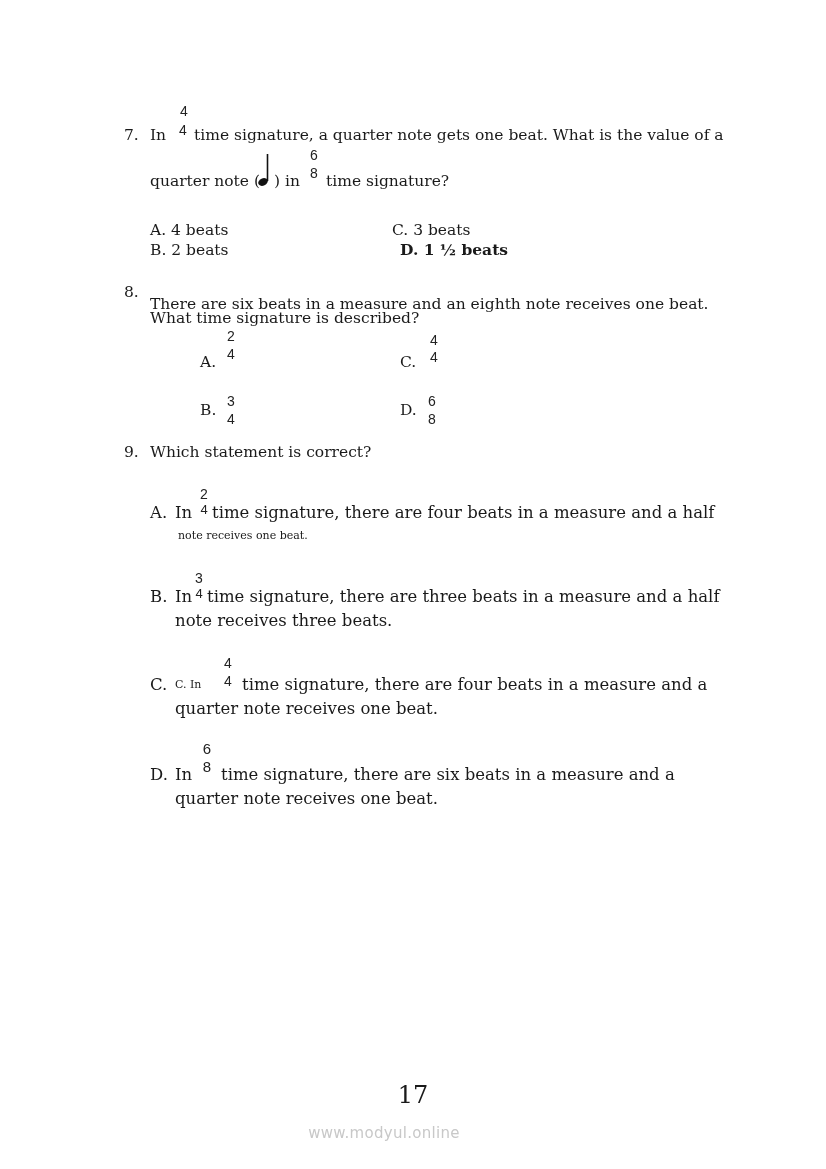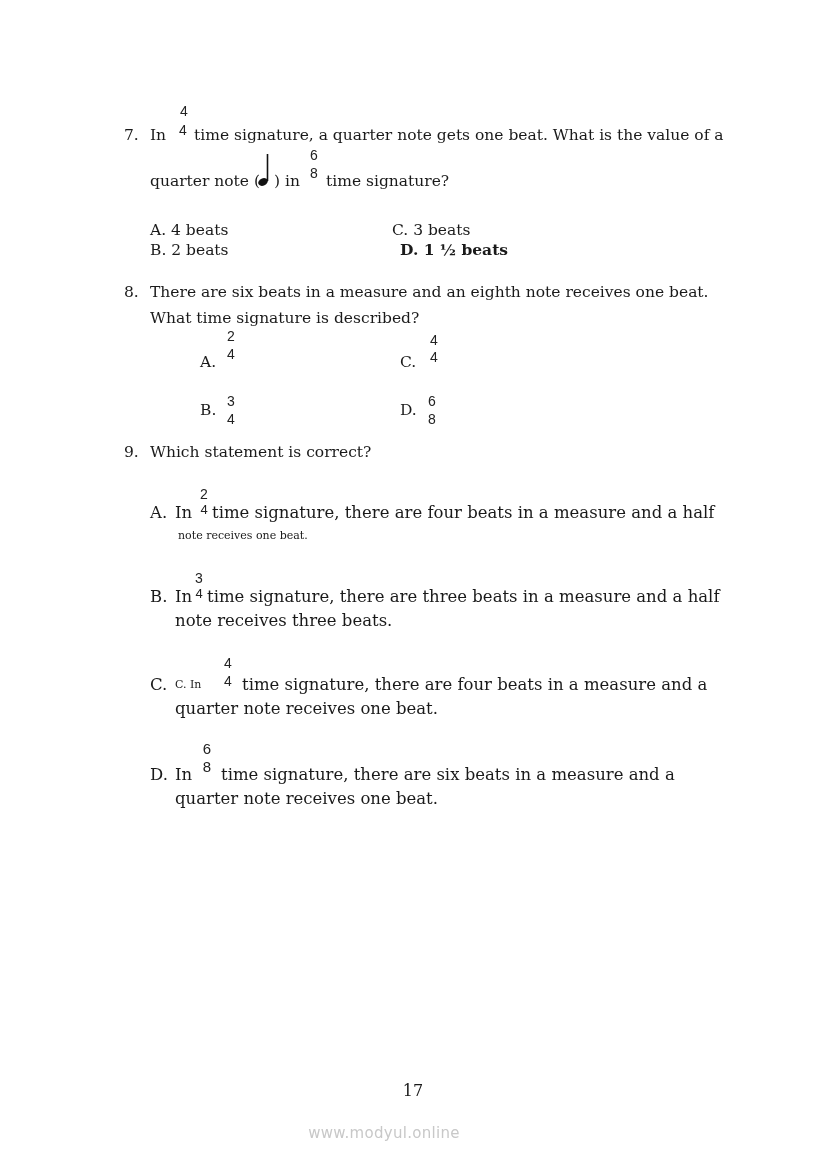--- a/index.html
+++ b/index.html
@@ -3,21 +3,21 @@
 <meta charset="utf-8">
 <style>
   html, body { margin: 0; padding: 0; background: #ffffff; }
   body { width: 826px; height: 1169px; position: relative; overflow: hidden;
          font-family: "DejaVu Serif", "Liberation Serif", serif; color: #1a1a1a; }
   .t { position: absolute; white-space: nowrap; font-size: 15.5px; line-height: 18px; }
   .sig { position: absolute; font-family: "Liberation Sans", "DejaVu Sans", sans-serif;
          font-size: 14px; line-height: 16px; color: #222; text-align: center; width: 14px; }
   .note { position: absolute; }
   .pagenum { position: absolute; left: 0; width: 826px; text-align: center; top: 1081px;
-             font-size: 16px; font-family: "DejaVu Serif", serif; }
+             font-size: 24px; font-family: "DejaVu Serif", serif; }
   .wm { position: absolute; left: 0; width: 768px; text-align: center; top: 1124px;
         font-family: "DejaVu Sans", sans-serif; font-size: 15px; color: #c8c8c8; letter-spacing: 0.3px; }
 </style>
 </head>
 <body>
 
 <div>
 
   <div>
     <span class="t" style="left:124px;top:126px;">7.</span>
@@ -37,21 +37,21 @@
     <span class="t" style="left:326px;top:172px;">time signature?</span>
 
     <span class="t" style="left:150px;top:221px;">A. 4 beats</span>
     <span class="t" style="left:150px;top:241px;">B. 2 beats</span>
     <span class="t" style="left:392px;top:221px;">C. 3 beats</span>
     <span class="t" style="left:400px;top:241px;font-weight:bold;">D. 1 ½ beats</span>
   </div>
 
   <div>
     <span class="t" style="left:124px;top:283px;">8.</span>
-    <span class="t" style="left:150px;top:283px;">There are six beats in a measure and an eighth note receives one beat.</span>
+    <span class="t" style="left:150px;top:295px;">There are six beats in a measure and an eighth note receives one beat.</span>
     <span class="t" style="left:150px;top:303px;margin-top:6px;">What time signature is described?</span>
 
     <div>
       <span class="t" style="left:200px;top:353px;">A.</span>
       <span class="sig" style="left:224px;top:328px;">2</span>
       <span class="sig" style="left:224px;top:346px;">4</span>
     </div>
     <div>
       <span class="t" style="left:400px;top:353px;">C.</span>
       <span class="sig" style="left:427px;top:332px;">4</span>

